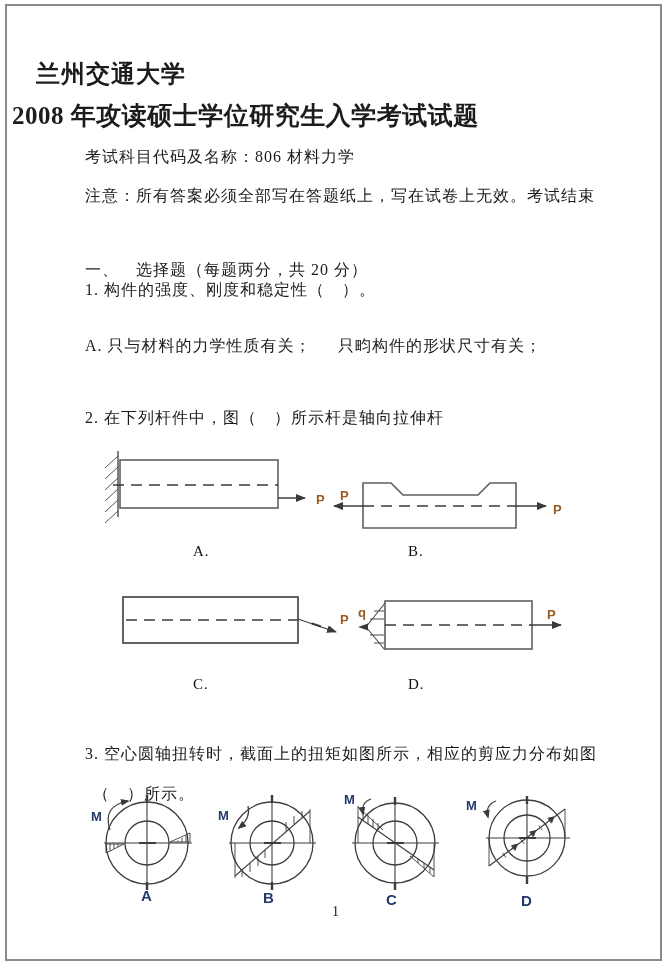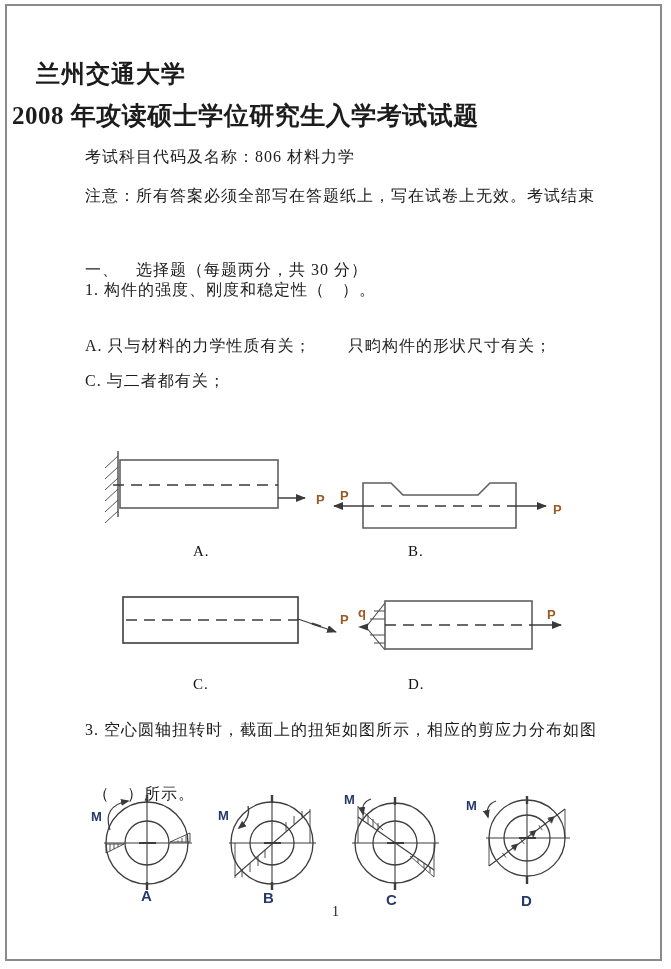--- a/index.html
+++ b/index.html
@@ -22,27 +22,27 @@
 </head>
 <body>
 
 <div class="screen">
   <div class="page-frame"></div>
 
   <div class="tline title" style="top:60px">兰州交通大学</div>
   <div class="tline subtitle" style="top:101px">2008 年攻读硕士学位研究生入学考试试题</div>
   <div class="tline body16" style="left:85px;top:147px">考试科目代码及名称：806 材料力学</div>
   <div class="tline body16" style="left:85px;top:186px">注意：所有答案必须全部写在答题纸上，写在试卷上无效。考试结束</div>
-  <div class="tline body16" style="left:85px;top:260px">一、　选择题（每题两分，共 30 分）</div>
+  <div class="tline body16" style="left:85px;top:260px">一、　选择题（每题两分，共 20 分）</div>
 
   <div class="tline body16" style="left:85px;top:280px">1. 构件的强度、刚度和稳定性（　）。</div>
   <div class="tline body16" style="left:85px;top:336px">A. 只与材料的力学性质有关；</div>
-  <div class="tline body16" style="left:348px;top:336px">只畇构件的形状尺寸有关；</div>
-  <div class="tline body16" style="left:85px;top:371px">C. 与二者都有关；</div>
+  <div class="tline body16" style="left:338px;top:336px">只畇构件的形状尺寸有关；</div>
 
+  <div class="tline body16" style="left:85px;top:408px">2. 在下列杆件中，图（　）所示杆是轴向拉伸杆</div>
 
   <svg style="left:85px;top:440px;width:500px;height:270px" viewBox="85 440 500 270">
     <defs>
       <marker id="ah" viewBox="0 0 10 8" refX="9" refY="4" markerWidth="10" markerHeight="8" orient="auto" markerUnits="userSpaceOnUse">
         <path d="M0,0 L10,4 L0,8 Z" fill="#3a3a3a"></path>
       </marker>
     </defs>
 
     <g stroke="#4a4a4a" fill="none">
       <path stroke="#555" stroke-width="1" d="M118,456 L105,468 M118,467 L105,479 M118,478 L105,490 M118,489 L105,501 M118,500 L105,512 M118,511 L105,523"></path>
@@ -79,21 +79,21 @@
       <line x1="532" y1="625" x2="561" y2="625" stroke="#333" stroke-width="1.4" marker-end="url(#ah)"></line>
       <text class="flabel" x="547" y="619" stroke="none">P</text>
     </g>
   </svg>
 
   <div class="bar-label" style="left:193px;top:543px">A.</div>
   <div class="bar-label" style="left:408px;top:543px">B.</div>
   <div class="bar-label" style="left:193px;top:676px">C.</div>
   <div class="bar-label" style="left:408px;top:676px">D.</div>
 
-  <div class="tline body16" style="left:85px;top:720px">3. 空心圆轴扭转时，截面上的扭矩如图所示，相应的剪应力分布如图</div>
+  <div class="tline body16" style="left:85px;top:744px">3. 空心圆轴扭转时，截面上的扭矩如图所示，相应的剪应力分布如图</div>
   <div class="tline body16" style="left:93px;top:784px">（　）所示。</div>
 
   <svg style="left:85px;top:782px;width:505px;height:128px" viewBox="85 782 505 128">
     <defs>
       <marker id="ah2" viewBox="0 0 10 8" refX="8" refY="4" markerWidth="9" markerHeight="7" orient="auto" markerUnits="userSpaceOnUse">
         <path d="M0,0 L10,4 L0,8 Z" fill="#3a3a3a"></path>
       </marker>
     </defs>
 
     <g stroke="#3d3d3d" fill="none" stroke-width="1.1">

